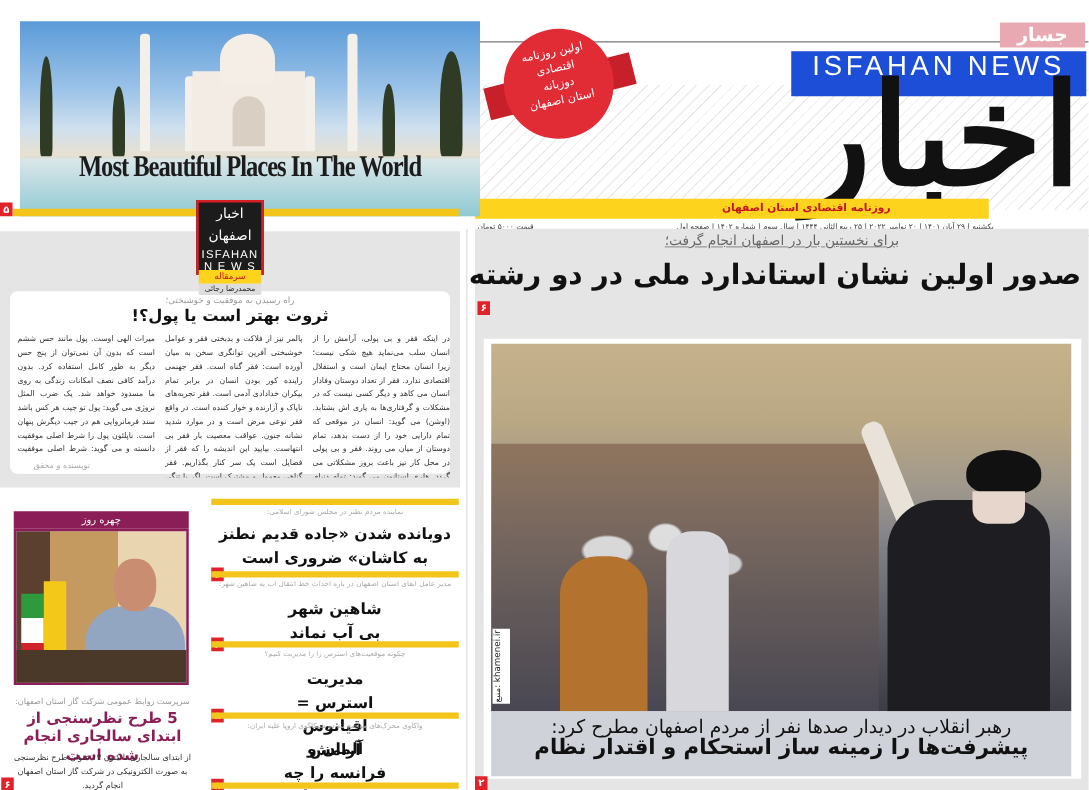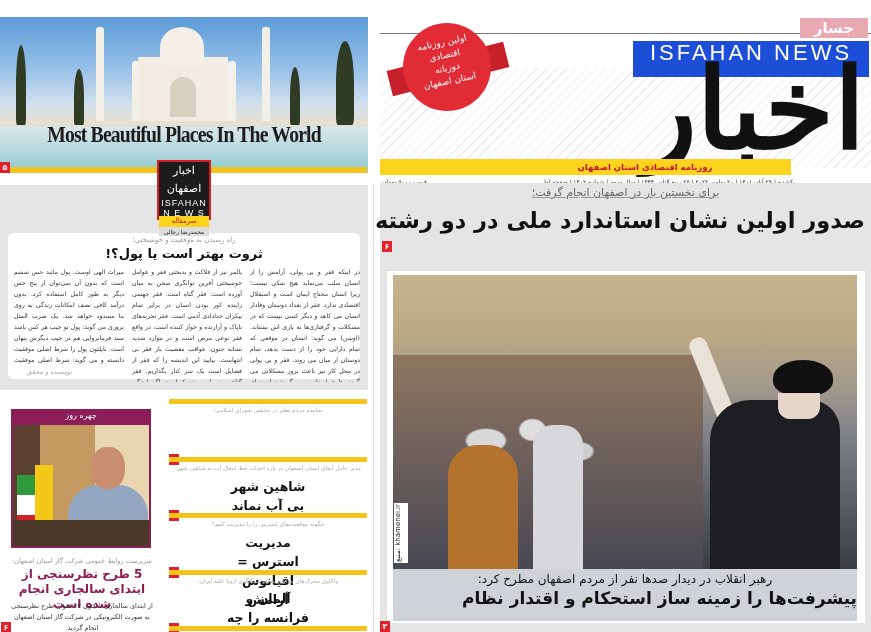--- a/index.html
+++ b/index.html
@@ -44,25 +44,25 @@
                 linear-gradient(180deg, #8a6e58, #4b4a55); opacity:0.85; }
   #lead-photo .robe-brown { position:absolute; left:55px; top:170px; width:70px; height:124px; background:#b4722f; border-radius:30px 30px 0 0; }
   #lead-photo .robe-white { position:absolute; left:140px; top:150px; width:50px; height:144px; background:#d8d8dc; border-radius:20px 20px 0 0; }
   #lead-photo .leader { position:absolute; left:305px; top:80px; width:150px; height:214px; }
   #lead-photo .leader .cloak { position:absolute; left:12px; top:45px; width:130px; height:170px; background:#1d1d22; border-radius:40px 30px 0 0; }
   #lead-photo .leader .turban { position:absolute; left:75px; top:5px; width:60px; height:36px; background:#111; border-radius:50% 50% 40% 40%; }
   #lead-photo .leader .face { position:absolute; left:80px; top:38px; width:42px; height:26px; background:#e7d6cc; border-radius:0 0 12px 12px; }
   #lead-photo .leader .arm { position:absolute; left:5px; top:-20px; width:18px; height:90px; background:#e8e2d8; transform:rotate(-22deg); border-radius:8px; }
   #photo-credit { position:absolute; left:14px; top:320px; width:14px; height:60px; writing-mode:vertical-rl; transform:rotate(180deg); font-size:7px; color:#222; background:#fff; text-align:center; }
   #lead-caption-box { position:absolute; left:13px; top:386px; width:464px; height:52px; background:#ccd0d6; opacity:0.95; }
-  #lead-caption-kicker { position:absolute; left:13px; top:389px; width:464px; text-align:center; font-size:12px; color:#111; }
-  #lead-caption-headline { position:absolute; left:13px; top:405px; width:464px; text-align:right; font-size:17px; font-weight:bold; color:#111; }
-
-  
-  #banner { left:0; top:17px; width:368px; height:156px; overflow:hidden;
+  #lead-caption-kicker { position:absolute; left:13px; top:389px; width:464px; text-align:center; font-size:15px; color:#111; }
+  #lead-caption-headline { position:absolute; left:13px; top:405px; width:464px; text-align:center; font-size:17px; font-weight:bold; color:#111; }
+
+  
+  #banner { left:16px; top:17px; width:368px; height:156px; overflow:hidden;
     background: linear-gradient(180deg, #5b9bd8 0%, #9cc3e8 35%, #cfe0ee 55%, #e7e0d2 68%, #b9dde6 80%, #8fc6cf 100%); padding-left: 20px; }
   #banner .dome { position:absolute; left:160px; top:10px; width:44px; height:40px; background:#f5eee6; border-radius:50% 50% 10% 10%; }
   #banner .building { position:absolute; left:138px; top:40px; width:90px; height:64px; background:#f2ece4; }
   #banner .arch { position:absolute; left:170px; top:60px; width:26px; height:40px; background:#d9cfc3; border-radius:13px 13px 0 0; }
   .minaret { position:absolute; width:8px; background:#f3efe9; border-radius:3px 3px 0 0; }
   .cypress { position:absolute; width:10px; background:#2f3b25; border-radius:50% 50% 10% 10%; }
   #banner .pool { position:absolute; left:0; top:110px; width:368px; height:46px; background: linear-gradient(180deg,#dbe7ea,#8fc9d2); }
   #banner-title { position:absolute; left:0; right:0; top:104px; text-align:center; font-family:"Liberation Serif", serif; font-weight:bold; font-size:24px; letter-spacing:-1px; color:#1c1c1c; transform:scaleX(0.82); transform-origin:center; white-space:nowrap; }
   #banner-yellow { left:10px; top:167px; width:357px; height:6px; background:#f3c51b; }
   #banner-pg { left:0; top:162px; }
@@ -199,20 +199,21 @@
   </div>
   <div id="face-caption" class="rtl">سرپرست روابط عمومی شرکت گاز استان اصفهان:</div>
   <div id="face-headline" class="rtl">5 طرح نظرسنجی از ابتدای سالجاری انجام شده است</div>
   <div id="face-body" class="rtl">از ابتدای سالجاری تا کنون ۱۳ عنوان طرح نظرسنجی به صورت الکترونیکی در شرکت گاز استان اصفهان انجام گردید.</div>
 </div>
 <div id="face-pg" class="abs pgnum">۶</div>
 
 <div id="briefs" class="abs">
   <div class="brief-bar" style="top:4px;"></div>
   <div class="brief-kicker rtl" style="top:12px;">نماینده مردم نطنز در مجلس شورای اسلامی:</div>
+  <div class="brief-headline rtl" style="top:22px;">دوبانده شدن «جاده قدیم نطنز به کاشان» ضروری است</div>
   <div class="brief-pg pgnum" style="top:59px;">۳</div>
 
   <div class="brief-bar" style="top:62px;"></div>
   <div class="brief-kicker rtl" style="top:70px;">مدیر عامل آبفای استان اصفهان در باره احداث خط انتقال آب به شاهین شهر:</div>
   <div class="brief-headline rtl" style="top:82px; padding:0 60px;">شاهین شهر بی آب نماند</div>
   <div class="brief-pg pgnum" style="top:115px;">۶</div>
 
   <div class="brief-bar" style="top:118px;"></div>
   <div class="brief-kicker rtl" style="top:126px;">چگونه موقعیت‌های استرس زا را مدیریت کنیم؟</div>
   <div class="brief-headline rtl" style="top:138px; padding:0 55px;">مدیریت استرس = اقیانوس آرامش</div>

